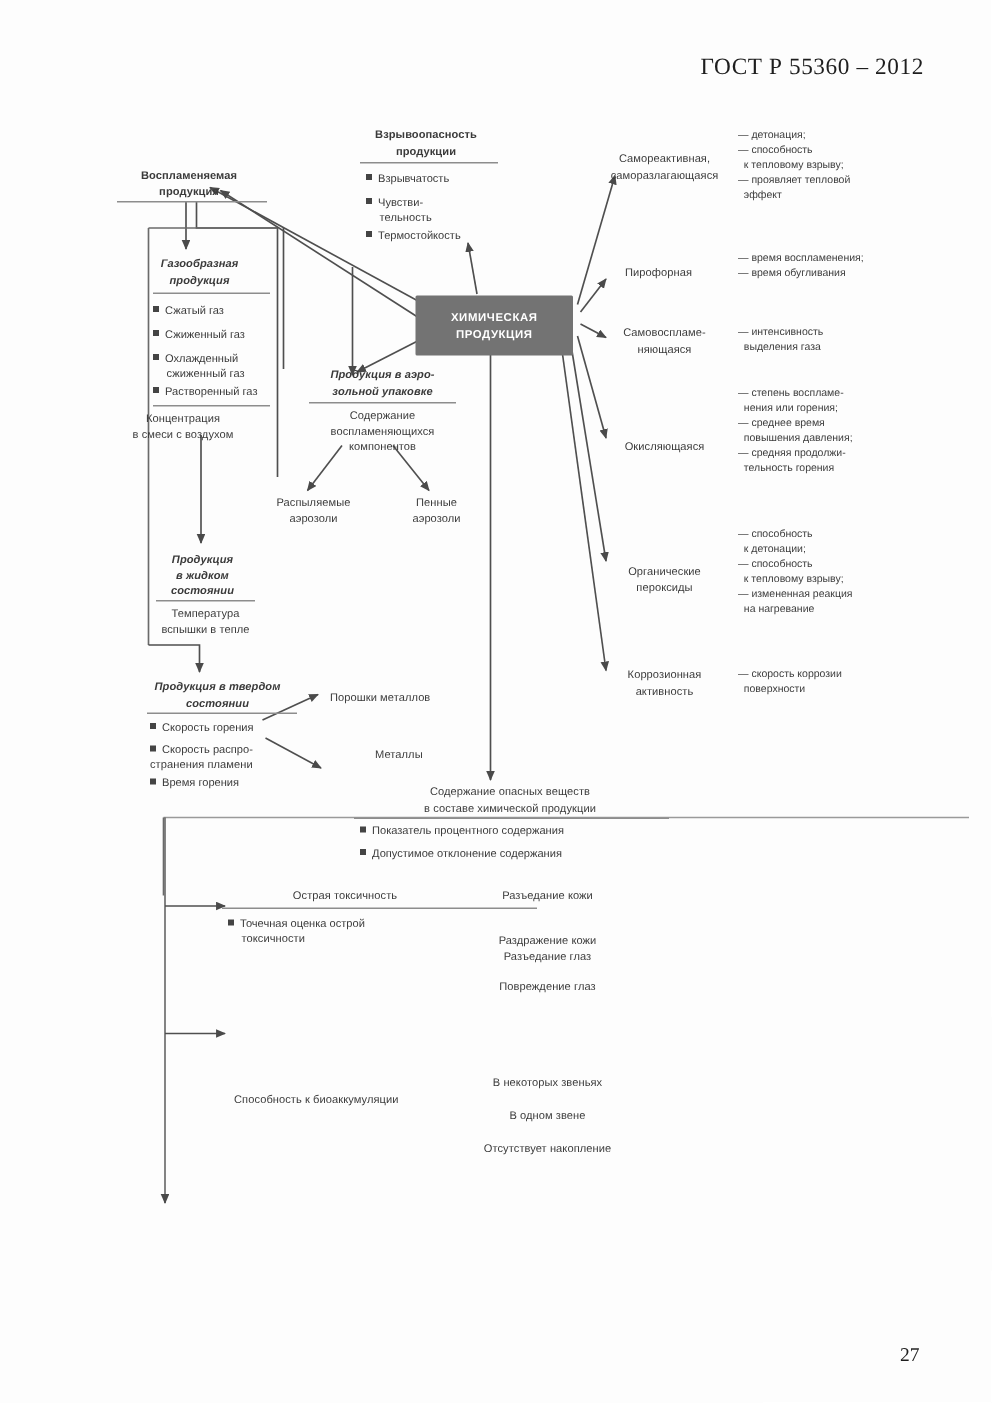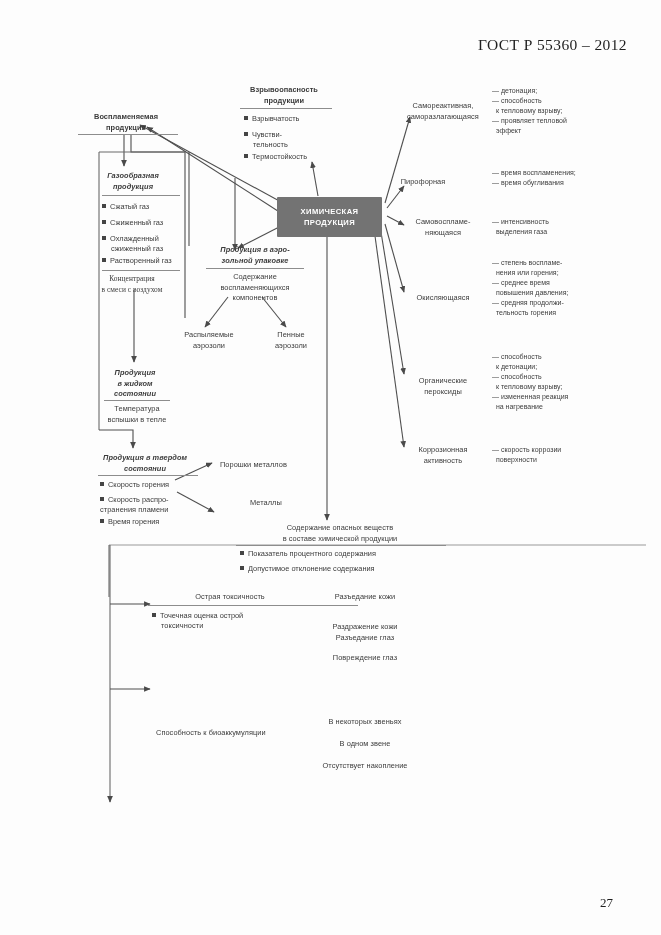--- a/index.html
+++ b/index.html
@@ -9,21 +9,21 @@
   }
   #page{
     position:relative;
     width:661px;
     height:935px;
     background:#fdfdfd;
     overflow:hidden;
   }
   .hdr{
     position:absolute;
-    right:34px; top:36px;
+    right:45px; top:36px;
     font-family:"Liberation Serif", serif;
     font-size:15.5px;
     letter-spacing:.4px;
     color:#1e1e1e;
     white-space:nowrap;
   }
   .pg{
     position:absolute;
     right:48px; bottom:24px;
     font-family:"Liberation Serif", serif;
@@ -180,21 +180,21 @@
     <span class="sq"></span><span class="tx">Сжиженный газ</span>
   </div>
   <div class="bul" style="left:102px;top:234px;">
     <span class="sq"></span><span class="tx">Охлажденный</span>
   </div>
   <div class="nd" style="left:111px;top:244px;">сжиженный газ</div>
   <div class="bul" style="left:102px;top:256px;">
     <span class="sq"></span><span class="tx">Растворенный газ</span>
   </div>
   <div class="rule" style="left:102px;top:270px;width:78px;"></div>
-  <div class="nd ctr" style="left:84px;top:274px;width:96px;font-family:Liberation Serif, serif;">
+  <div class="nd ctr" style="left:74px;top:274px;width:96px;">
     <div>Концентрация</div>
     <div>в смеси с воздухом</div>
   </div>
 
   <div class="nd ital" style="left:98px;top:368px;width:74px;">
     <div>Продукция</div>
     <div>в жидком</div>
     <div>состоянии</div>
   </div>
   <div class="rule" style="left:104px;top:400px;width:66px;"></div>
@@ -268,21 +268,21 @@
     <div>саморазлагающаяся</div>
   </div>
   <div class="dash" style="left:492px;top:86px;">
     <div>— детонация;</div>
     <div>— способность</div>
     <div>  к тепловому взрыву;</div>
     <div>— проявляет тепловой</div>
     <div>  эффект</div>
   </div>
 
-  <div class="nd ctr" style="left:380px;top:177px;width:86px;text-align:center;">
+  <div class="nd ctr" style="left:396px;top:177px;width:86px;text-align:center;">
     <div>Пирофорная</div>
   </div>
   <div class="dash" style="left:492px;top:168px;">
     <div>— время воспламенения;</div>
     <div>— время обугливания</div>
   </div>
 
   <div class="nd ctr" style="left:400px;top:217px;width:86px;">
     <div>Самовоспламе-</div>
     <div>няющаяся</div>

